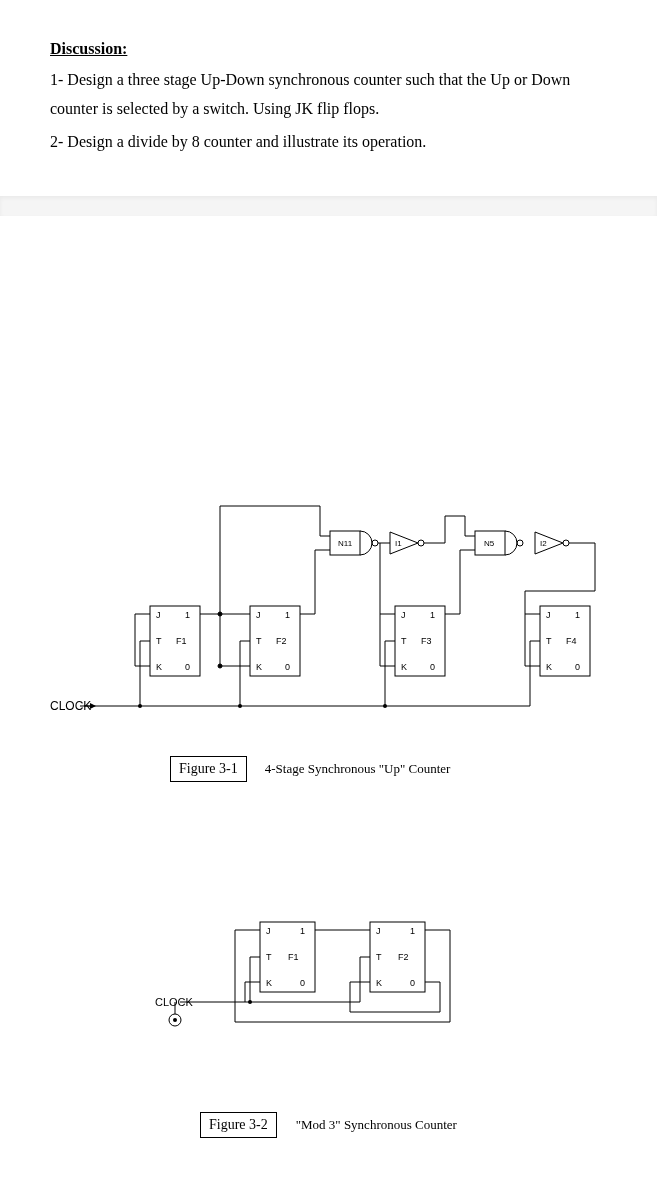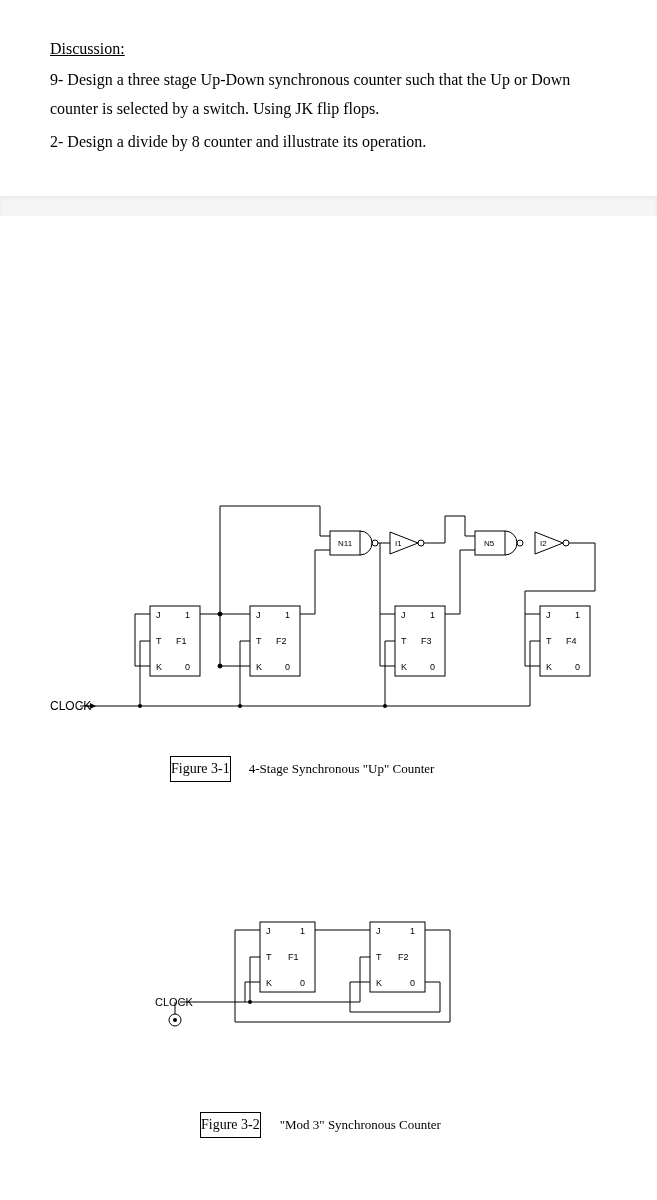--- a/index.html
+++ b/index.html
@@ -6,49 +6,49 @@
     margin: 0;
     padding: 40px 50px;
     font-family: "Times New Roman", serif;
     font-size: 16px;
     color: #000;
     background: #fff;
     width: 657px;
     box-sizing: border-box;
   }
   .heading {
-    font-weight: normal;
+    font-weight: bold;
     text-decoration: underline;
     margin-bottom: 8px;
   }
   .para {
     line-height: 1.8;
     margin-bottom: 4px;
   }
   .diagram-area {
     margin-top: 260px;
   }
   .spacer-band {
     height: 20px;
     background: #f5f5f5;
     margin: 40px -50px;
     box-shadow: inset 0 2px 4px rgba(0,0,0,0.05);
   }
   svg { display:block; }
   .fig-label-row { display:flex; align-items:center; gap:18px; margin-top:10px; }
-  .fig-box { border:1px solid #000; padding:4px 0; font-size:14px; }
+  .fig-box { border:1px solid #000; padding:4px 8px; font-size:14px; }
   .fig-caption { font-size:13px; }
   .ff-label { font-family: Arial, sans-serif; font-size:9px; }
   .gate-label { font-family: Arial, sans-serif; font-size:8px; }
 </style>
 </head>
 <body>
 
 <div class="heading">Discussion:</div>
-<div class="para">9- Design a three stage Up-Down synchronous counter such that the Up or Down counter is selected by a switch. Using JK flip flops.</div>
+<div class="para">1- Design a three stage Up-Down synchronous counter such that the Up or Down counter is selected by a switch. Using JK flip flops.</div>
 <div class="para">2- Design a divide by 8 counter and illustrate its operation.</div>
 
 <div class="spacer-band"></div>
 
 <div class="diagram-area">
 <svg width="560" height="270" viewBox="0 0 560 270">
 
   <g>
     <rect x="100" y="130" width="50" height="70" fill="none" stroke="#000"></rect>
     <text class="ff-label" x="106" y="142">J</text>

